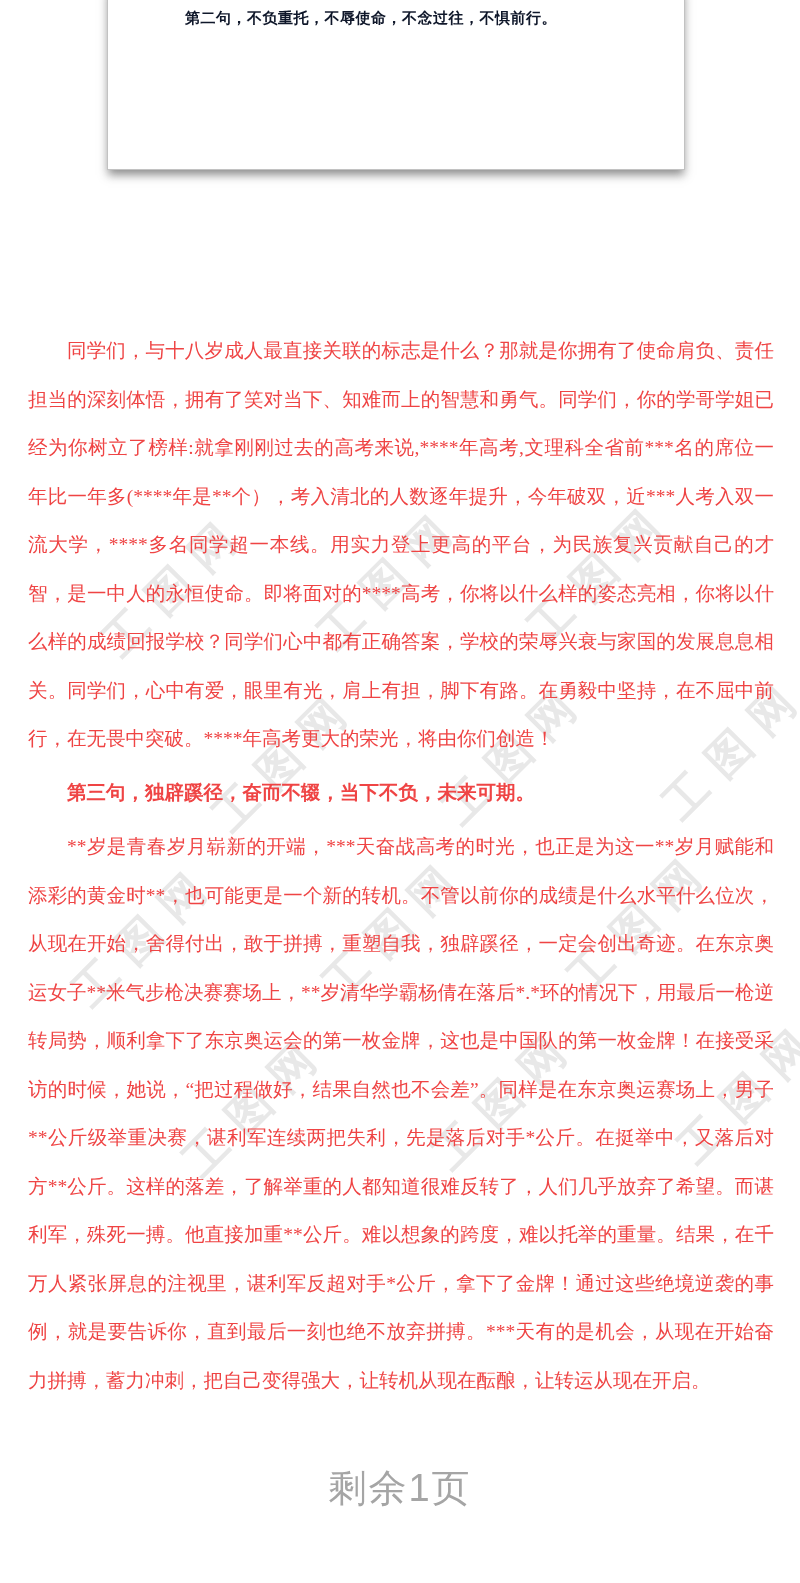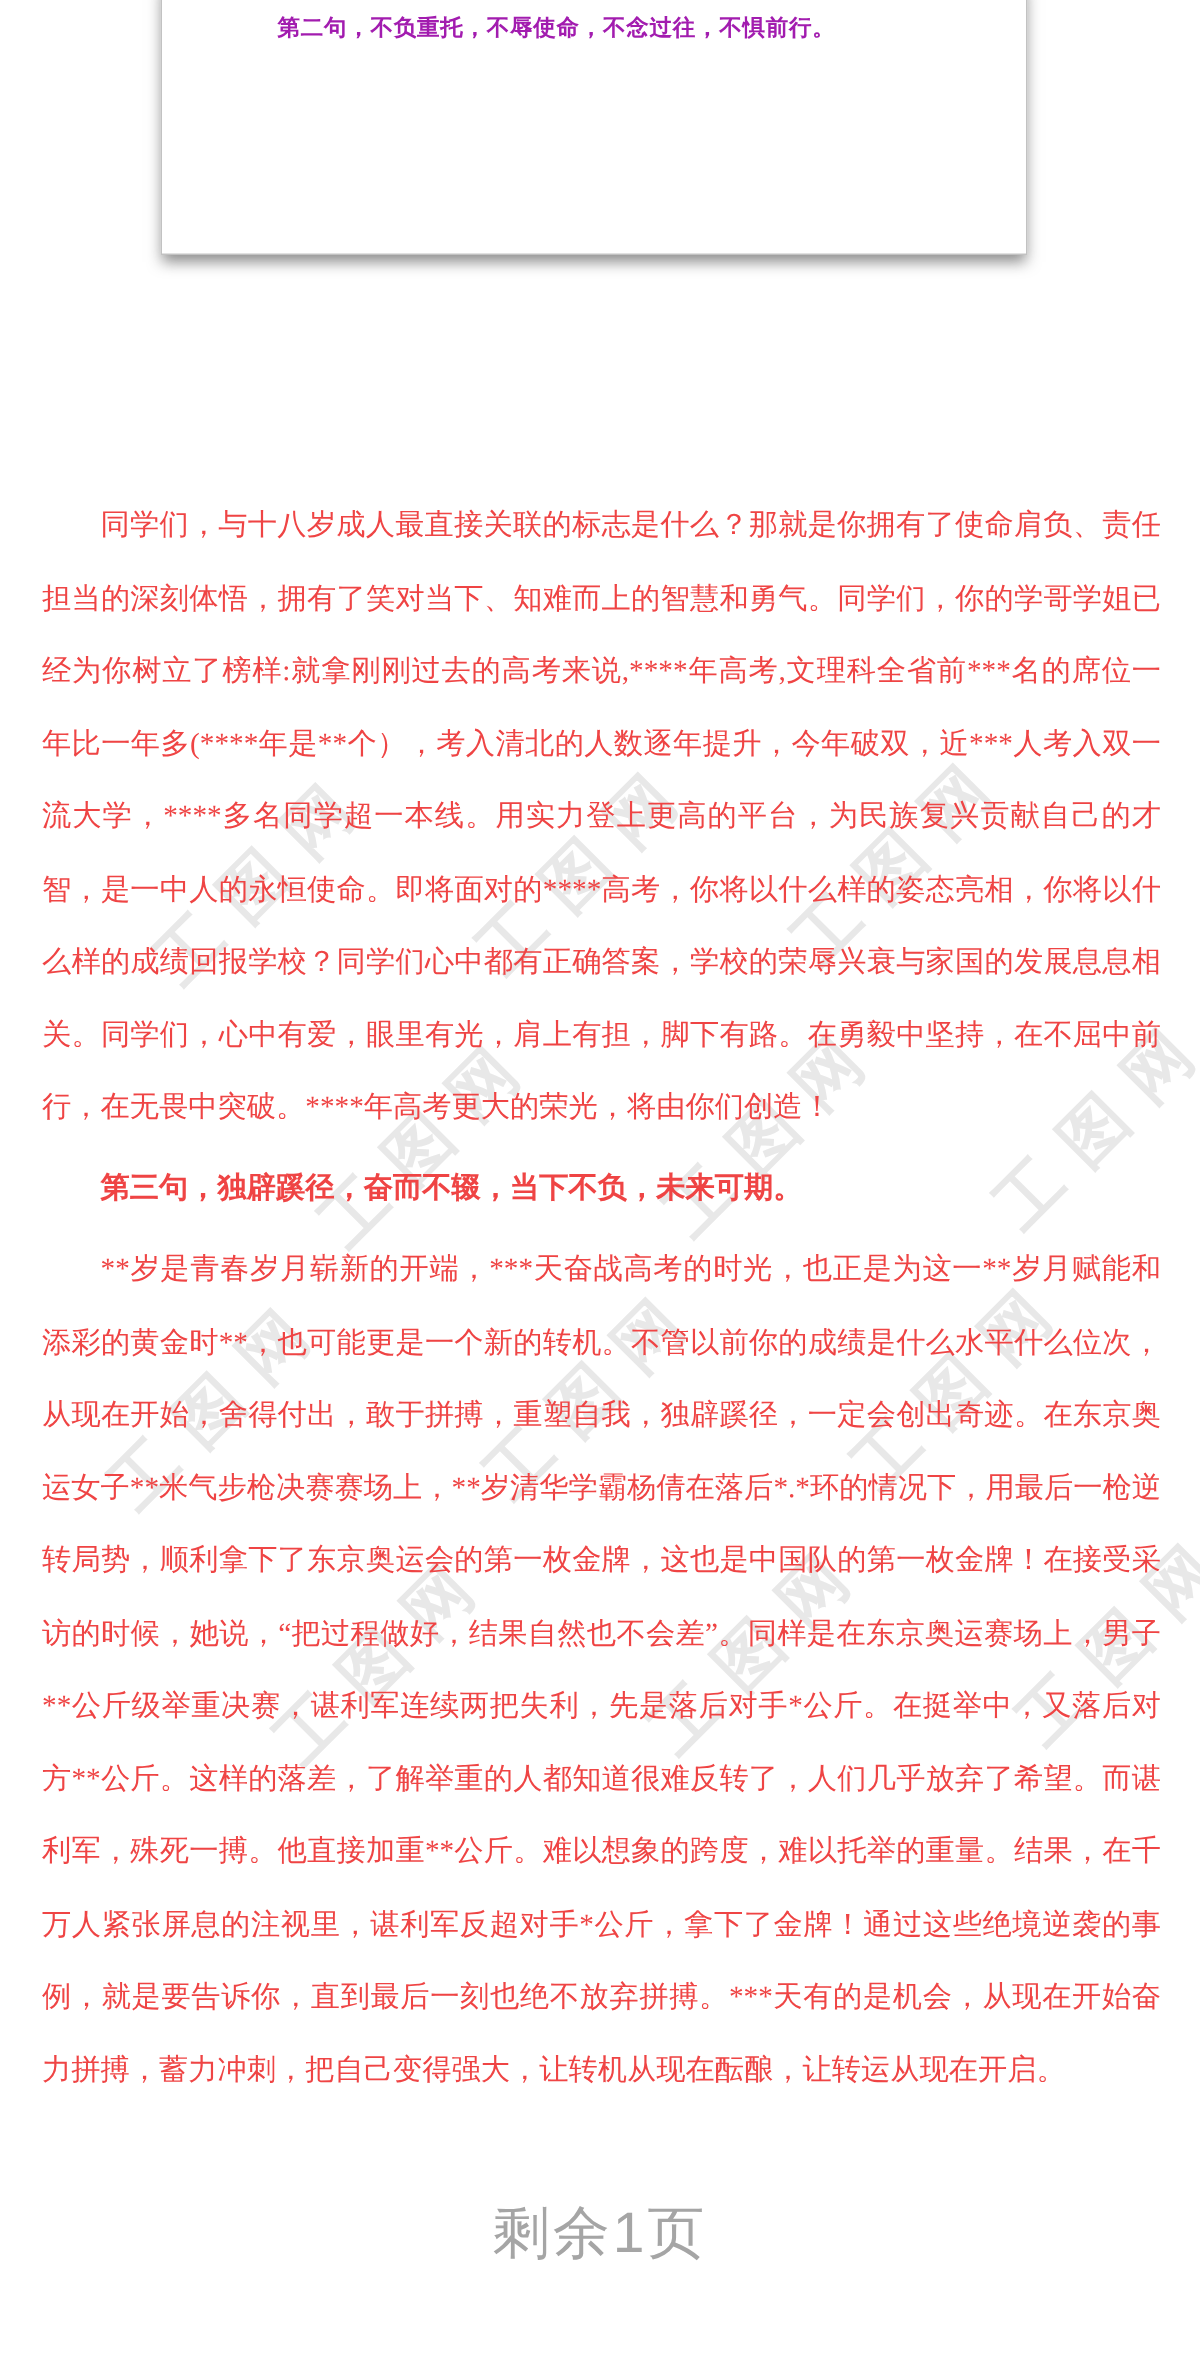--- a/index.html
+++ b/index.html
@@ -14,21 +14,21 @@
   .page-card {
     position:absolute; left:107px; top:-14px;
     width:578px; height:184px;
     background:#ffffff;
     border:1px solid #c2c2c2;
     box-shadow:0 6px 9px -1px rgba(50,50,50,0.55);
     z-index:3;
   }
   .card-heading {
     margin:22px 10px 0 77px;
-    font-size:15px; font-weight:700; color:#a21caf;
+    font-size:15px; font-weight:700; color:#0f172a;
     letter-spacing:0.5px;
   }
 
   
   .watermark-layer { position:absolute; inset:0; z-index:1; pointer-events:none; }
   .wm {
     position:absolute;
     transform:translate(-50%,-50%) rotate(-45deg);
     font-family:"Liberation Sans","DejaVu Sans",sans-serif;
     font-weight:700; font-size:44px; letter-spacing:16px;
@@ -41,25 +41,26 @@
     z-index:2;
     font-size:19.5px; line-height:48.5px; color:#ef4444;
     text-align:justify;
   }
   .body-para { text-indent:2em; }
   .section-heading { text-indent:2em; font-weight:700; margin:5px 0 6px; }
 
   
   .footer-notice {
     position:absolute; left:0; top:1463px; width:100%;
-    display:flex; justify-content:center; align-items:flex-start; gap:44px;
+    display:flex; justify-content:center; align-items:center; gap:44px;
     font-family:"Liberation Sans","DejaVu Sans",sans-serif;
     font-size:38px; letter-spacing:2px;
     color:#a5a5a5;
     z-index:2;
+    flex-direction:column;
   }
 </style>
 </head>
 <body>
 
 <div class="page-card">
   <p class="card-heading">第二句，不负重托，不辱使命，不念过往，不惧前行。</p>
 </div>
 
 <div class="watermark-layer">

